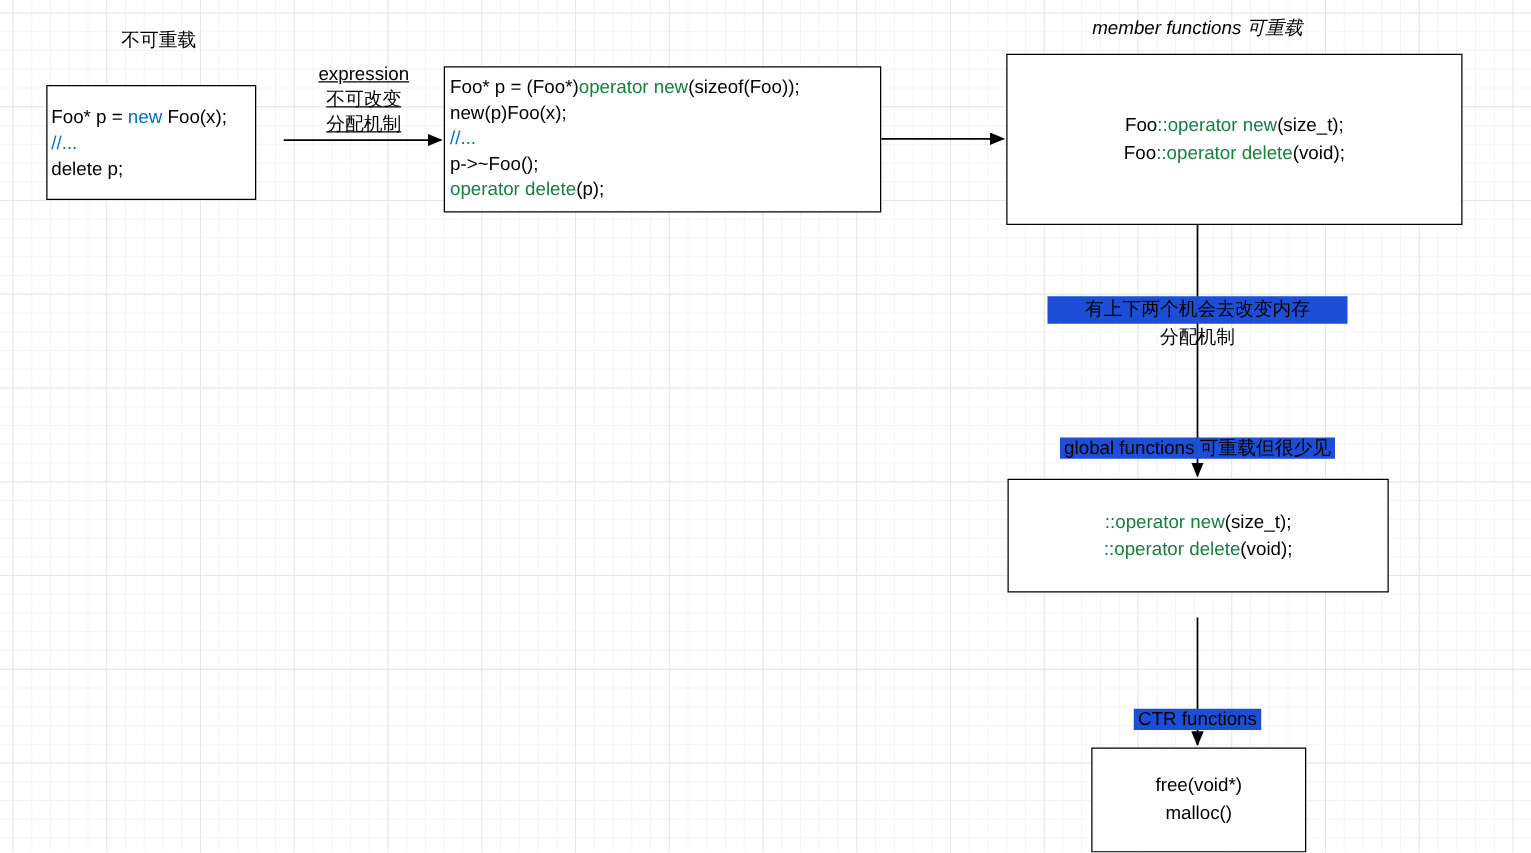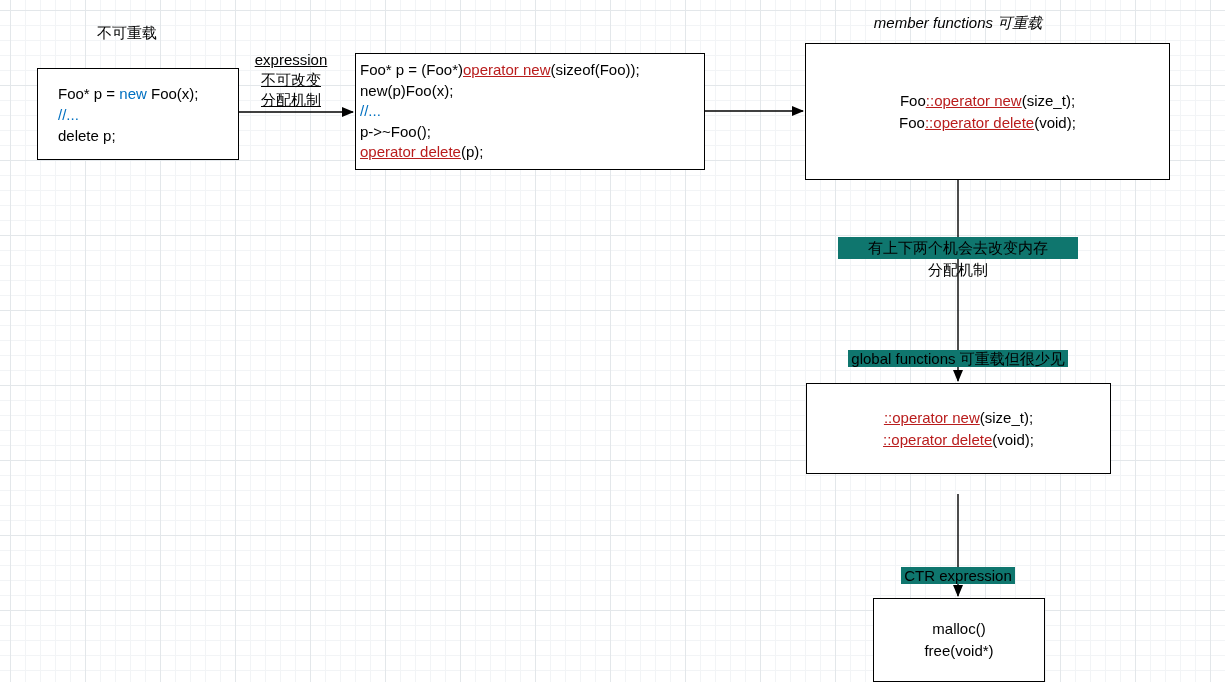--- a/index.html
+++ b/index.html
@@ -25,37 +25,37 @@
   svg.edges line { stroke:#000; stroke-width:1.4; }
 
   .node {
     position:absolute; z-index:2;
     background:#fff; border:1px solid #000;
     font-size:15px;
   }
   .code { display:flex; flex-direction:column; justify-content:center; height:100%; }
   .code-line { white-space:pre; }
 
-  .app-box    { left:37px;  top:68px;  width:202px; height:92px;  padding-left:20px; line-height:21px; }
+  .app-box    { left:37px;  top:68px;  width:168px; height:92px;  padding-left:3px; line-height:21px; }
   .expr-box   { left:355px; top:53px;  width:350px; height:117px; padding-left:4px; line-height:20.5px; }
   .member-box { left:805px; top:43px;  width:365px; height:137px; text-align:center; line-height:22px; }
   .global-box { left:806px; top:383px; width:305px; height:91px; text-align:center; line-height:22px; }
   .ctr-box    { left:873px; top:598px; width:172px; height:84px;  text-align:center; line-height:22px; }
 
   .label { position:absolute; z-index:2; font-size:15px; text-align:center; line-height:20px; }
-  .bg-white { background:#0f766e; padding:0 3px; }
+  .bg-white { background:#1d4ed8; padding:0 3px; }
 
   .app-title    { left:57px;  top:23px;  width:140px; }
   .edge1-label  { left:231px; top:50px;  width:120px;text-decoration:underline; }
   .member-title { left:783px; top:13px;  width:350px;font-style:italic; }
   .mid-note     { left:838px; top:237px; width:240px; line-height:22px; }
   .global-title { left:808px; top:349px; width:300px; }
   .ctr-title    { left:883px; top:566px; width:150px; }
 
-  .c-red  { color:#b91c1c;text-decoration:underline; }
+  .c-red  { color:#15803d; }
   .c-blue { color:#0070c0; }
 </style>
 </head>
 <body>
 
 <div class="grid"></div>
 
 <svg class="edges" width="1225" height="682" viewBox="0 0 1225 682">
   <defs>
     <marker id="arrow" markerUnits="userSpaceOnUse" markerWidth="12" markerHeight="10" refX="11" refY="5" orient="auto">
@@ -78,21 +78,21 @@
 
 <div class="label member-title">member functions 可重载</div>
 
 <div class="label mid-note">
   <div class="bg-white">有上下两个机会去改变内存</div>
   <div>分配机制</div>
 </div>
 
 <div class="label global-title"><span class="bg-white">global functions 可重载但很少见</span></div>
 
-<div class="label ctr-title"><span class="bg-white">CTR expression</span></div>
+<div class="label ctr-title"><span class="bg-white">CTR functions</span></div>
 
 <div class="node app-box">
   <div class="code">
     <div class="code-line"><span>Foo* p = </span><span class="c-blue">new</span><span> Foo(x);</span></div>
     <div class="code-line c-blue">//...</div>
     <div class="code-line">delete p;</div>
   </div>
 </div>
 
 <div class="node expr-box">
@@ -114,16 +114,16 @@
 
 <div class="node global-box">
   <div class="code">
     <div class="code-line"><span class="c-red">::operator new</span><span>(size_t);</span></div>
     <div class="code-line"><span class="c-red">::operator delete</span><span>(void);</span></div>
   </div>
 </div>
 
 <div class="node ctr-box">
   <div class="code">
+    <div class="code-line">free(void*)</div>
     <div class="code-line">malloc()</div>
-    <div class="code-line">free(void*)</div>
   </div>
 </div>
 
 </body></html>

